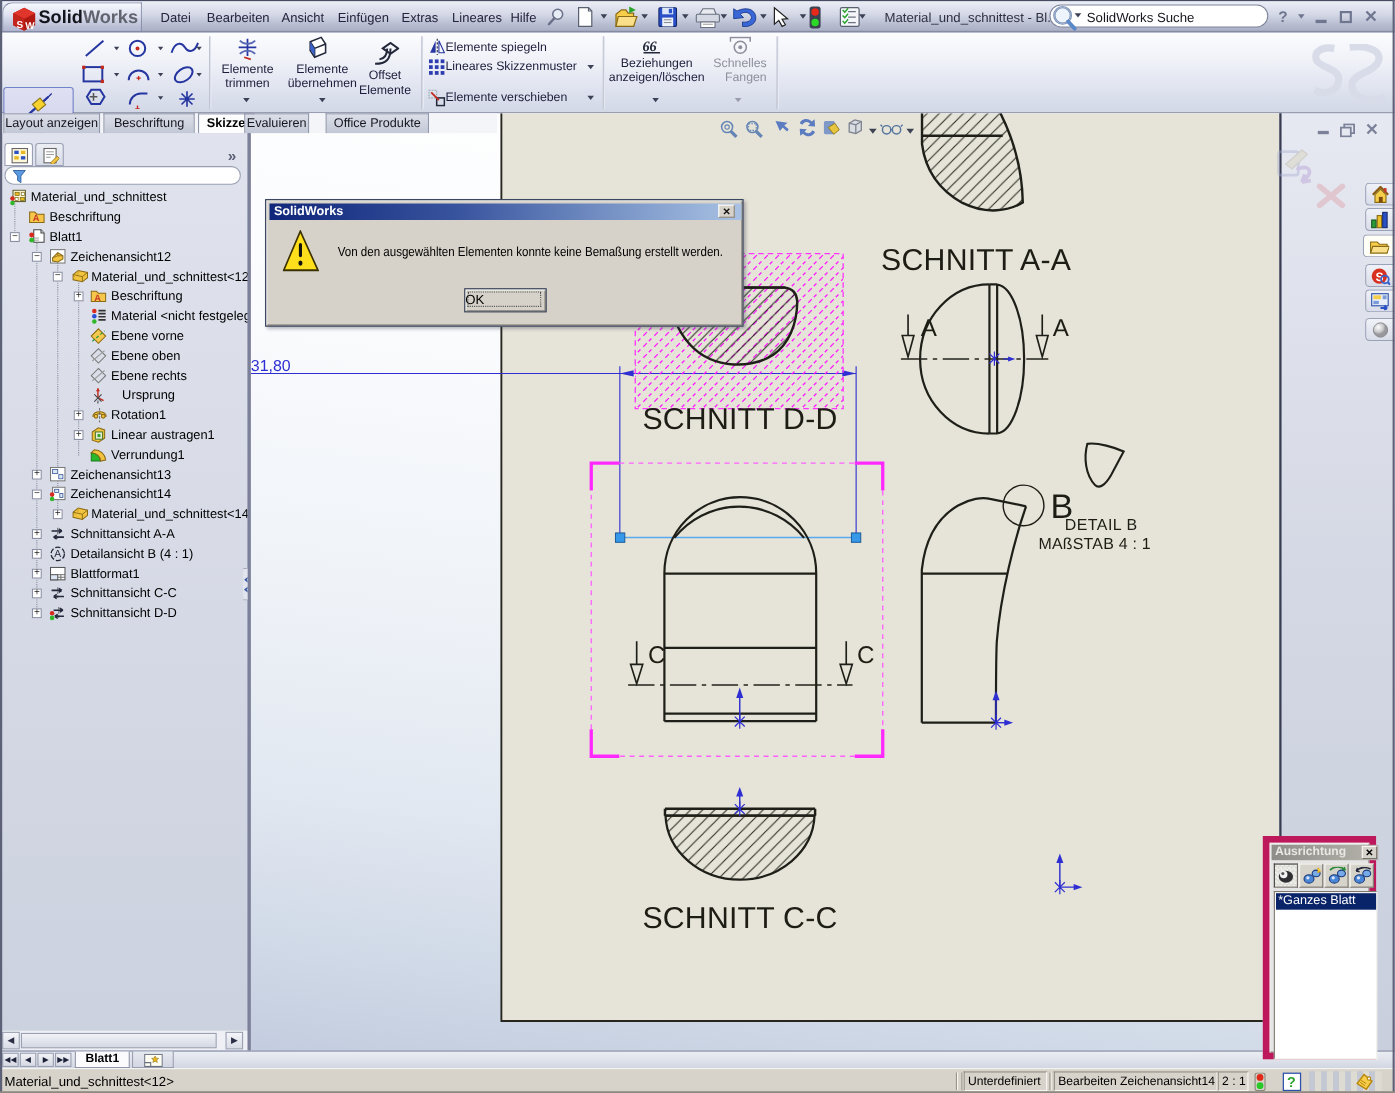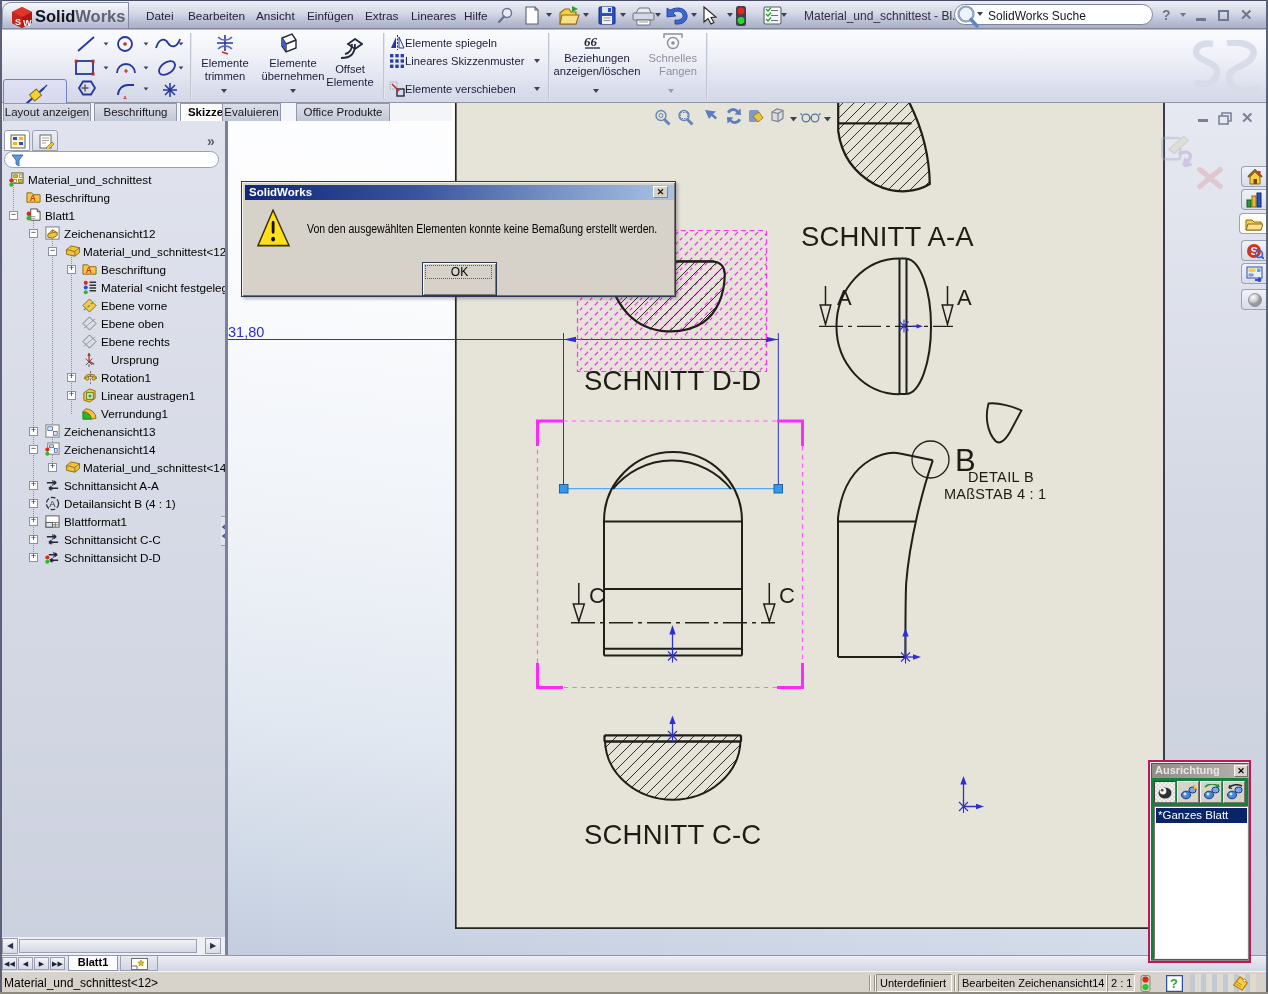--- a/index.html
+++ b/index.html
@@ -57,25 +57,25 @@
 
 #rightpane { z-index:4; left:1163px; top:103px; width:105px; height:852px; background:linear-gradient(180deg,#e6e9f1 0%,#d4d8e4 50%,#c9cfdd 100%); border-left:2px solid #383d52; }
 .taskbtn { left:76px; width:27px; height:21px; background:linear-gradient(180deg,#f0f2f8,#d9dde9); border:1px solid #9aa2b8; border-right:none; border-radius:4px 0 0 4px; }
 
 
 #dialog { z-index:20; left:241px; top:181px; width:435px; height:116px; background:#d6d2c9;
   border:1px solid #2c3854; box-shadow:inset 1px 1px 0 #f4f3ef, inset -1px -1px 0 #77736a, 2px 2px 3px rgba(60,60,80,.35); }
 #dlgtitle { left:3px; top:3px; width:429px; height:15px; background:linear-gradient(90deg,#10267a 0%,#39549e 40%,#7b97c8 75%,#a9c2e4 100%); color:#fff; font-size:11.5px; font-weight:bold; padding:1px 0 0 4px; }
 #dlgx { left:411px; top:4px; width:15px; height:12px; background:#d6d2c9; border:1px solid #8a867c; border-top-color:#fff; border-left-color:#fff; font-size:9px; font-weight:bold; text-align:center; line-height:11px; color:#111; }
 #dlgmsg { left:65px; top:40px; font-size:12px; color:#000; white-space:nowrap; transform:scaleX(0.875); transform-origin:0 0; }
-#okbtn { left:180px; top:80px; width:75px; height:34px; background:#d6d2c9; border:1px solid #2e3a50; box-shadow:inset 1px 1px 0 #fcfbf9, inset -1px -1px 0 #807c72; font-size:12px; text-align:center; padding-top:2px; }
+#okbtn { left:180px; top:80px; width:75px; height:22px; background:#d6d2c9; border:1px solid #2e3a50; box-shadow:inset 1px 1px 0 #fcfbf9, inset -1px -1px 0 #807c72; font-size:12px; padding-top:2px; }
 #okfocus { left:184px; top:84px; width:67px; height:14px; border:1px dotted #555; }
 
 
-#ausr { z-index:30; left:1148px; top:760px; width:103px; height:203px; background:#15803d; border:2px solid #be185d; box-shadow:inset 1px 1px 0 #f3f2ee, inset -1px -1px 0 #8a867c; }
+#ausr { z-index:30; left:1148px; top:760px; width:103px; height:203px; background:#e5e5e5; border:6px solid #be185d; box-shadow:inset 1px 1px 0 #f3f2ee, inset -1px -1px 0 #8a867c; }
 #ausrtitle { left:2px; top:2px; width:97px; height:14px; background:linear-gradient(90deg,#8e8d89,#b5b3ab); color:#e8e7e2; font-weight:bold; font-size:11px; padding:0 0 0 3px; }
 #ausrx { left:84px; top:3px; width:14px; height:12px; background:#d6d3ca; border:1px solid #75716a; border-top-color:#f8f7f4; border-left-color:#f8f7f4; text-align:center; font-size:9px; font-weight:bold; line-height:10px; }
 .ausrbtn { top:19px; width:22px; height:22px; background:#d6d3ca; border:1px solid #7b776e; border-top-color:#f5f4f0; border-left-color:#f5f4f0; }
 #ausrlist { left:4px; top:44px; width:94px; height:153px; background:#fff; border:1px solid #7b776e; border-bottom-color:#f1f0ec; border-right-color:#f1f0ec; }
 #ausrsel { left:1px; top:1px; width:91px; height:15px; background:#0a246a; color:#fff; font-size:11.5px; padding:1px 0 0 2px; }
 
 
 #blattrow { z-index:8; left:0; top:955px; width:1268px; height:16px; background:linear-gradient(180deg,#eceef4,#d2d6e2); border-top:1px solid #9298ac; }
 .navb { top:1px; width:15px; height:13px; background:linear-gradient(180deg,#f2f3f7,#d5d9e3); border:1px solid #9aa0b2; font-size:7px; text-align:center; line-height:12px; color:#1c2138; }
 #blatttab { left:68px; top:0px; width:50px; height:15px; background:#fbfbfd; border:1px solid #8f95a8; border-top:none; font-size:11px; font-weight:bold; text-align:center; }

